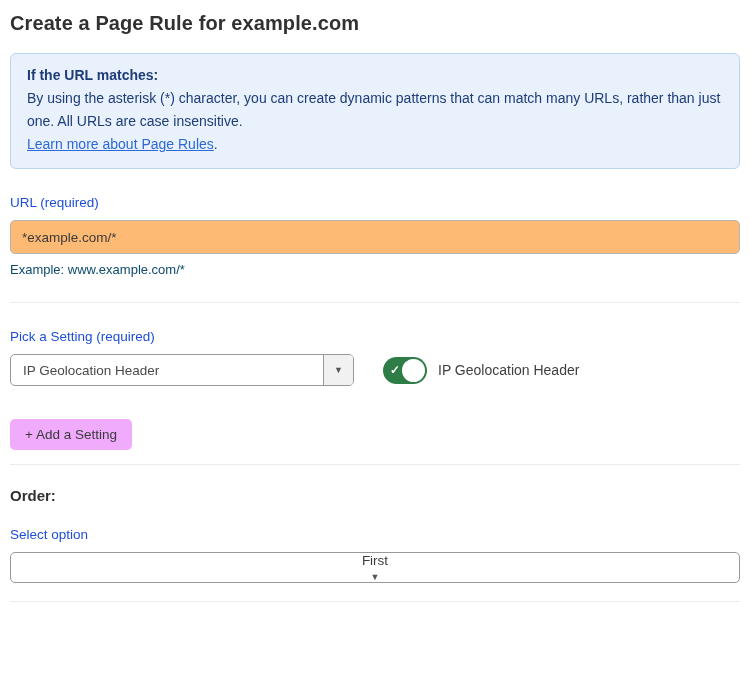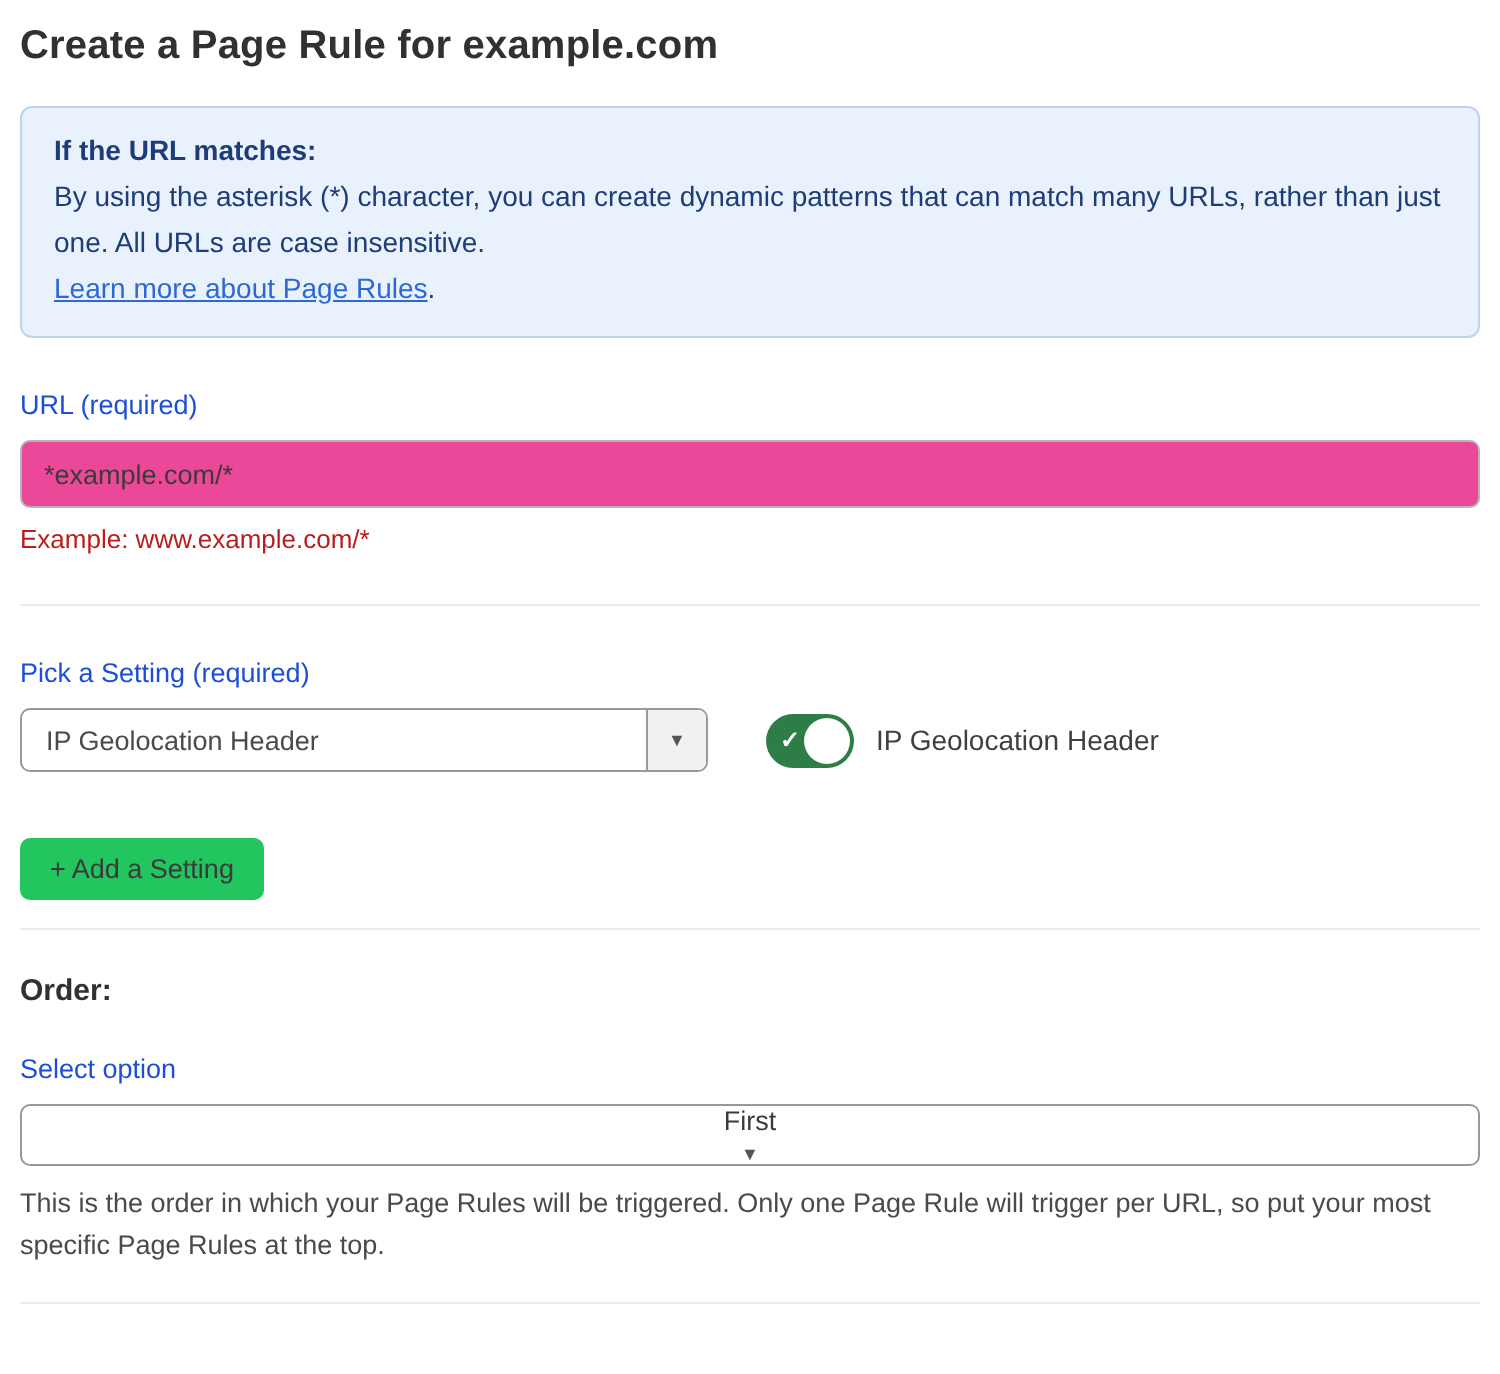--- a/index.html
+++ b/index.html
@@ -51,28 +51,28 @@
     display: block;
     width: 730px;
     height: 33px;
     margin-top: 9px;
     border: 1px solid #b5b5b5;
     border-radius: 5px;
     padding: 16px 11px;
     font-family: "Liberation Sans", sans-serif;
     font-size: 13.5px;
     color: #3b3b3b;
-    background: #ec4899;
+    background: #fdba74;
     outline: none;
   }
 
   .helper-text {
     margin-top: 7px;
     font-size: 13px;
-    color: #b91c1c;
+    color: #0c4a6e;
     line-height: 17px;
   }
 
   .divider {
     border: none;
     border-top: 1px solid #ebebeb;
     margin: 0;
   }
   .divider-1 { margin-top: 24px; }
   .divider-2 { margin-top: 14px; }
@@ -167,21 +167,21 @@
     justify-content: center;
     border: none;
     border-radius: 5px;
     font-family: "Liberation Sans", sans-serif;
     font-size: 13.5px;
     cursor: pointer;
     height: 31px;
     padding: 0 15px;
   }
   .btn-gray {
-    background: #22c55e;
+    background: #f0abfc;
     color: #3a3a3a;
   }
   .add-setting-btn {
     margin-top: 33px;
     height: 31px;
   }
 
   .order-select {
     margin-top: 9px;
     width: 730px;
@@ -253,19 +253,18 @@
 
   <div class="section-heading order-heading">Order:</div>
 
   <div class="field-label select-label">Select option</div>
 
   <div class="order-select">
     <span class="select-value">First</span>
     <span class="arrow-down">▼</span>
   </div>
 
-  <div class="order-helper">This is the order in which your Page Rules will be triggered. Only one Page Rule will trigger per URL, so put your most specific Page Rules at the top.</div>
 
   <hr class="divider divider-3">
 
   
 
 </div>
 
 </body></html>

